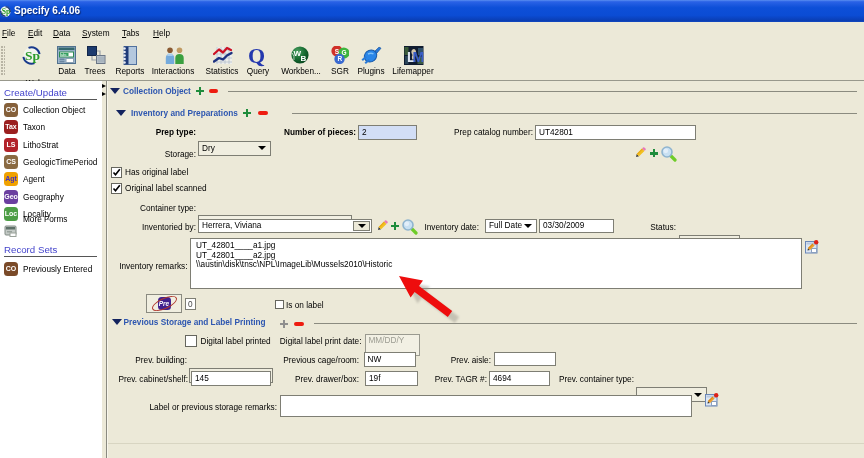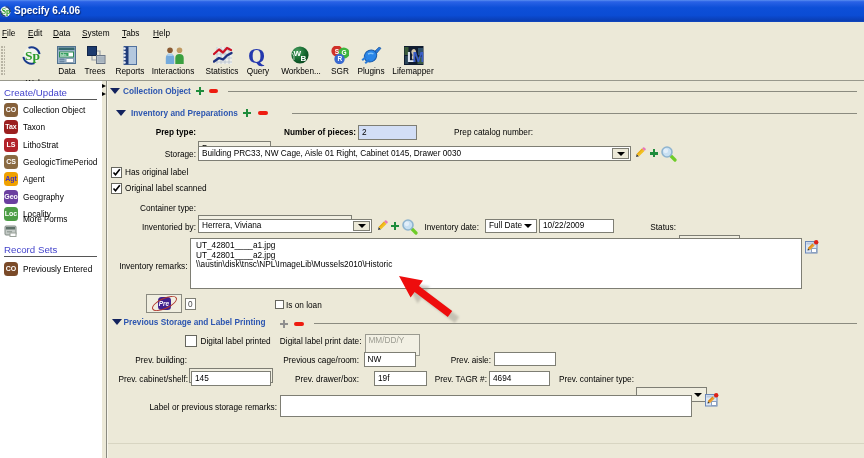--- a/index.html
+++ b/index.html
@@ -201,25 +201,23 @@
       <i class="v"></i>
     </div>
 <div class="minus" style="left:258px;top:110.5px;"></div>
 <div class="hl" style="left:292px;top:112.5px;width:565px;"></div>
 
 <div class="lbl b" style="right:668px;top:128px;">Prep type:</div>
 <div class="combo" style="left:198px;top:124.5px;width:73px;height:15px;">Dry<span class="arr"></span></div>
 <div class="lbl b" style="right:508px;top:128px;">Number of pieces:</div>
 <div class="inp" style="left:358px;top:124.5px;width:59px;height:15px;background:#d2def6;line-height:13px;">2</div>
 <div class="lbl" style="right:331px;top:128px;">Prep catalog number:</div>
+<div class="inp" style="left:535px;top:124.5px;width:161px;height:15px;line-height:13px;">UT42801</div>
 
 <div class="lbl" style="right:668px;top:149.5px;">Storage:</div>
-<div class="inp" style="left:198px;top:146px;width:433px;height:15px;line-height:13px;">Building PRC33, NW Cage, Aisle 01 Right, Cabinet 0145, Drawer 0030<span class="cbtn">
-        <span class="arr"></span>
-      </span></div>
 <svg class="ab" style="left:634px;top:146px" width="13" height="13" viewBox="0 0 13 13">
   <g transform="rotate(-45 6.5 6.5)">
     <path d="M0.2 6.5 L2.8 4.8 L2.8 8.2 Z" fill="#3a3a3a"></path>
     <rect x="2.8" y="4.8" width="7.6" height="3.4" fill="#f2c020"></rect>
     <rect x="2.8" y="4.8" width="7.6" height="1.1" fill="#e8a818"></rect>
     <rect x="10.4" y="4.7" width="2.4" height="3.6" rx="1" fill="#e87ab8"></rect>
   </g>
 </svg>
 <div class="plus" style="left:650px;top:149px;">
       <i class="h"></i>
@@ -265,21 +263,21 @@
       <i class="h"></i>
       <i class="v"></i>
     </div>
 <svg class="ab" style="left:402px;top:218.5px" width="16" height="16" viewBox="0 0 16 16">
   <line x1="9" y1="9" x2="14" y2="14" stroke="#6ecc28" stroke-width="3.2" stroke-linecap="round"></line>
   <circle cx="6" cy="6" r="5" fill="#c8e0f2" stroke="#8fb4cf" stroke-width="1.6"></circle>
   <circle cx="4.8" cy="4.8" r="2.4" fill="#e4f0fa" opacity="0.9"></circle>
 </svg>
 <div class="lbl" style="right:385px;top:222.5px;">Inventory date:</div>
 <div class="inp" style="left:485px;top:218.5px;width:52px;height:14.5px;line-height:12.5px;">Full Date<span class="arr"></span></div>
-<div class="inp" style="left:539px;top:218.5px;width:75px;height:14.5px;line-height:12.5px;">10/22/2009</div>
+<div class="inp" style="left:539px;top:218.5px;width:75px;height:14.5px;line-height:12.5px;">03/30/2009</div>
 <div class="lbl" style="right:188px;top:222.5px;">Status:</div>
 <div class="combo" style="left:679px;top:218.5px;width:61px;height:14.5px;">
       <span class="arr"></span>
     </div>
 
 <div class="lbl" style="right:676.5px;top:262px;">Inventory remarks:</div>
 <div class="inp" style="left:190px;top:238px;width:612px;height:51px;line-height:9.6px;padding-top:2px;padding-left:5px;">UT_42801____a1.jpg<br>UT_42801____a2.jpg<br>\\austin\disk\tnsc\NPL\ImageLib\Mussels2010\Historic</div>
 <svg class="ab" style="left:805px;top:240px" width="14" height="14" viewBox="0 0 14 14">
   <rect x="0.5" y="1.5" width="11.5" height="11.5" fill="#dde6f2" stroke="#6a87b8"></rect>
   <rect x="1.5" y="2.5" width="9.5" height="2" fill="#b8c8e0"></rect>
@@ -291,21 +289,21 @@
     <rect x="9.6" y="5.5" width="1.9" height="3.1" fill="#b8c0c8"></rect>
   </g>
   <circle cx="11.2" cy="2.2" r="2.2" fill="#dd2018"></circle>
 </svg>
 
 <div class="ab" style="left:146px;top:293.5px;width:36px;height:19px;background:#f0eee0;border:1px solid #8a8a80;box-sizing:border-box;"></div>
 <div class="ab" style="left:157.5px;top:296.5px;width:13px;height:13px;background:#41218e;border-radius:3.5px;color:#fff;font-size:6.5px;font-weight:bold;font-style:italic;text-align:center;line-height:13px;">Pre</div>
 <div class="ab" style="left:150.5px;top:297.5px;width:27px;height:11px;border:1.8px solid #b0372c;border-radius:50%;transform:rotate(-25deg);box-sizing:border-box;"></div>
 <div class="inp" style="left:184.5px;top:297.5px;width:11px;height:12.5px;line-height:11px;color:#444;padding-left:2.5px;">0</div>
 <div class="cb" style="left:275px;top:300px;width:7px;height:7px;"></div>
-<div class="lbl" style="left:286px;top:300.5px;">Is on loan</div>
+<div class="lbl" style="left:286px;top:300.5px;">Is on label</div>
 
 <svg class="ab" style="left:385px;top:265px" width="85" height="65" viewBox="385 265 85 65">
   <defs>
         <filter id="blr" x="-20%" y="-20%" width="150%" height="150%">
           <feGaussianBlur stdDeviation="1.3"></feGaussianBlur>
         </filter>
       </defs>
   <polygon points="406,282 430,286.5 426,292 459.2,317 454.8,323 421.6,298 417.6,303.5" fill="#98948a" opacity="0.45" filter="url(#blr)"></polygon>
   <polygon points="399,276 423,280.5 419,286 452.2,311 447.8,317 414.6,292 410.6,297.5" fill="#ee0d0d"></polygon>
 </svg>
@@ -327,21 +325,21 @@
 <div class="lbl" style="right:677px;top:355.5px;">Prev. building:</div>
 <div class="combo" style="left:189px;top:351.5px;width:83.5px;height:15px;">PRC33<span class="arr"></span></div>
 <div class="lbl" style="right:505px;top:355.5px;">Previous cage/room:</div>
 <div class="inp" style="left:363.5px;top:351.5px;width:52.5px;height:15px;line-height:13px;">NW</div>
 <div class="lbl" style="right:373px;top:355.5px;">Prev. aisle:</div>
 <div class="inp" style="left:494px;top:351.5px;width:62px;height:14.5px;"></div>
 
 <div class="lbl" style="right:676px;top:375px;">Prev. cabinet/shelf:</div>
 <div class="inp" style="left:191px;top:371px;width:80px;height:15px;line-height:13px;">145</div>
 <div class="lbl" style="right:505px;top:375px;">Prev. drawer/box:</div>
-<div class="inp" style="left:374px;top:371px;width:52.5px;height:15px;line-height:13px;">19f</div>
+<div class="inp" style="left:365px;top:371px;width:52.5px;height:15px;line-height:13px;">19f</div>
 <div class="lbl" style="right:377px;top:375px;">Prev. TAGR #:</div>
 <div class="inp" style="left:489px;top:371px;width:61px;height:15px;line-height:13px;">4694</div>
 <div class="lbl" style="right:230px;top:375px;">Prev. container type:</div>
 <div class="combo" style="left:636px;top:371px;width:71px;height:15px;">
       <span class="arr"></span>
     </div>
 
 <div class="lbl" style="right:587px;top:402.5px;">Label or previous storage remarks:</div>
 <div class="inp" style="left:280px;top:395px;width:412px;height:22px;"></div>
 <svg class="ab" style="left:705px;top:393px" width="14" height="14" viewBox="0 0 14 14">

